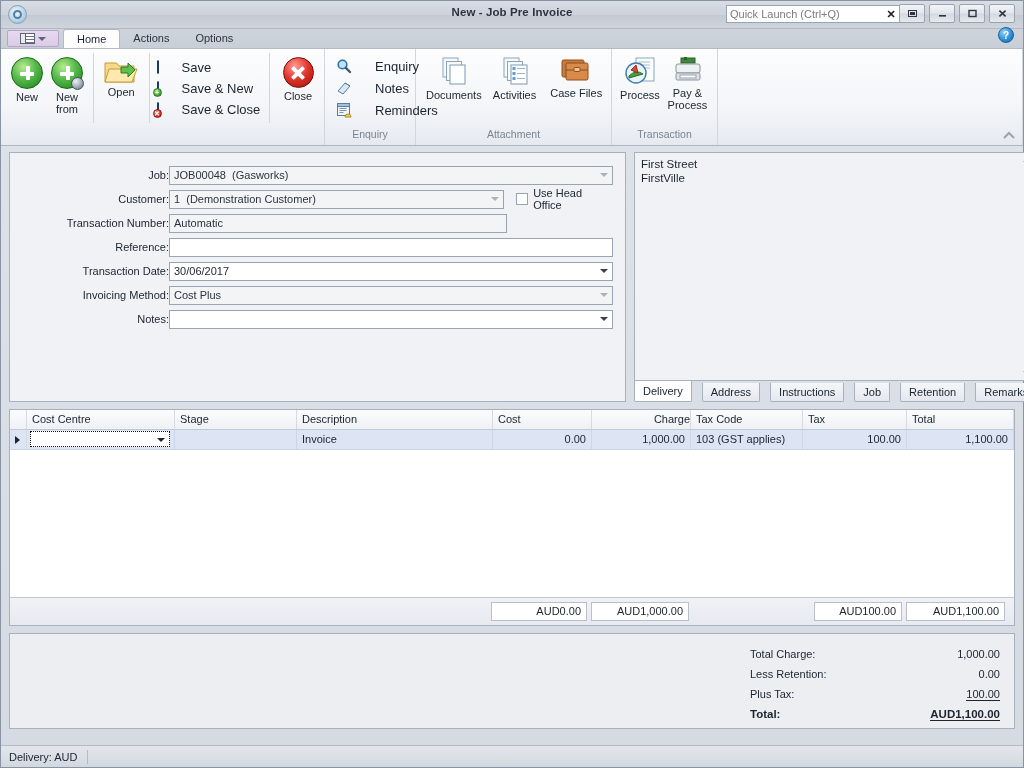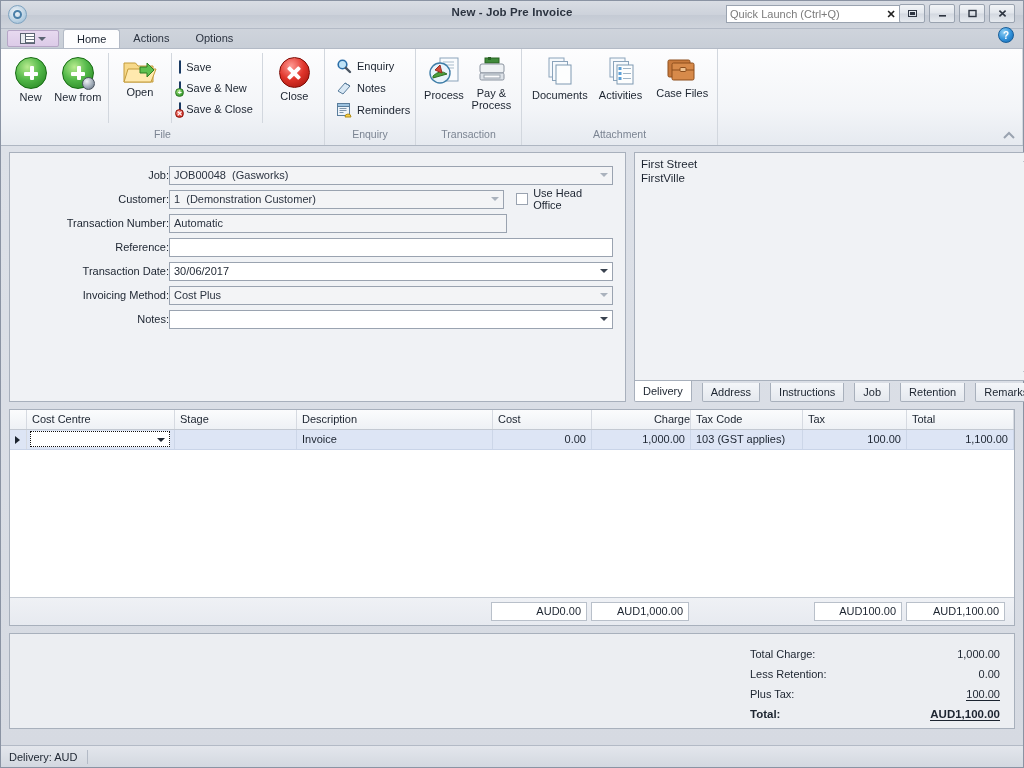--- a/index.html
+++ b/index.html
@@ -116,21 +116,21 @@
   .rgroup .glabel{
     text-align:center;font-size:10.5px;color:#7b8492;height:18px;line-height:14px;
   }
   .bigbtn{
     width:52px;display:flex;flex-direction:column;align-items:center;cursor:pointer;
     padding-top:4px;
   }
   .bigbtn .lbl{font-size:11px;color:#1c2430;text-align:center;line-height:11.5px;margin-top:3px;}
   .smallcol{display:flex;flex-direction:column;justify-content:flex-start;padding-top:5px;gap:3px;}
   .smallbtn{display:flex;align-items:center;gap:5px;cursor:pointer;height:18px;padding:0 3px;}
-  .smallbtn .lbl{font-size:11px;color:#1c2430;white-space:nowrap;}
+  .smallbtn .lbl{font-size:13px;color:#1c2430;white-space:nowrap;margin-left:18px;}
   .collapse-chev{
     position:absolute;right:7px;bottom:3px;width:14px;height:12px;cursor:pointer;
   }
 
   
   .ic-plus{
     width:32px;height:32px;border-radius:50%;
     background:radial-gradient(circle at 38% 30%,#b8eb8f 0%,#54b94a 45%,#1f7d1c 100%);
     border:1px solid #166b12;box-sizing:border-box;position:relative;
   }
@@ -400,21 +400,20 @@
         </div>
         <div style="width:1px;height:70px;background:#d2d7de;margin:0 8px 0 6px;"></div>
         <div class="bigbtn">
           <div class="ic-close">
               <span></span>
               <span></span>
             </div>
           <div class="lbl">Close</div>
         </div>
       </div>
-      <div class="glabel">File</div>
     </div>
 
     <div class="rgroup" style="width:91px;">
       <div class="gbody" style="padding-left:8px;">
         <div class="smallcol" style="gap:4px;padding-top:4px;">
           <div class="smallbtn">
             <span class="ic-mag">
               <svg width="16" height="16" viewBox="0 0 16 16">
                   <circle cx="6.5" cy="6.5" r="4.3" fill="#bfe3f7" stroke="#2b6ea8" stroke-width="1.6"></circle>
                   <path d="M9.8 9.8 L14 14" stroke="#4a5563" stroke-width="2.4" stroke-linecap="round"></path>
@@ -440,20 +439,62 @@
                   <path d="M9 15 a3 3 0 0 1 6 0 z" fill="#f6cf49" stroke="#b08e1d"></path>
                 </svg>
             </span>
             <span class="lbl">Reminders</span>
           </div>
         </div>
       </div>
       <div class="glabel">Enquiry</div>
     </div>
 
+    <div class="rgroup" style="width:196px;">
+      <div class="gbody" style="padding-left:10px;gap:6px;">
+        <div class="bigbtn" style="width:56px;">
+          <div class="ic-docs">
+            <svg width="28" height="30" viewBox="0 0 28 30">
+                <rect x="2" y="1" width="15" height="19" fill="#f7fafd" stroke="#8ba4bb"></rect>
+                <rect x="5.5" y="4.5" width="15" height="19" fill="#f7fafd" stroke="#8ba4bb"></rect>
+                <rect x="9" y="8" width="15" height="19" fill="#fdfefe" stroke="#7e99b2"></rect>
+              </svg>
+          </div>
+          <div class="lbl">Documents</div>
+        </div>
+        <div class="bigbtn" style="width:56px;">
+          <div class="ic-docs">
+            <svg width="28" height="30" viewBox="0 0 28 30">
+                <rect x="2" y="1" width="15" height="19" fill="#f7fafd" stroke="#8ba4bb"></rect>
+                <rect x="5.5" y="4.5" width="15" height="19" fill="#f7fafd" stroke="#8ba4bb"></rect>
+                <rect x="9" y="8" width="16" height="19" fill="#fdfefe" stroke="#7e99b2"></rect>
+                <rect x="10.5" y="10" width="3" height="3" fill="#5d9fd6"></rect>
+                <rect x="10.5" y="15" width="3" height="3" fill="#5d9fd6"></rect>
+                <rect x="10.5" y="20" width="3" height="3" fill="#5d9fd6"></rect>
+                <path d="M15 11.5h8M15 16.5h8M15 21.5h8" stroke="#9fb4c6"></path>
+              </svg>
+          </div>
+          <div class="lbl">Activities</div>
+        </div>
+        <div class="bigbtn" style="width:60px;">
+          <div class="ic-casefiles">
+            <svg width="32" height="28" viewBox="0 0 32 28">
+                <rect x="1" y="3" width="22" height="17" rx="1.5" fill="#c87a3d" stroke="#8e4f1d"></rect>
+                <rect x="5" y="6" width="22" height="17" rx="1.5" fill="#d78a4a" stroke="#8e4f1d"></rect>
+                <rect x="5" y="12" width="22" height="2" fill="#a8reeee" opacity="0"></rect>
+                <path d="M5 13 h22" stroke="#8e4f1d"></path>
+                <rect x="13" y="10.5" width="6" height="4" rx="1" fill="#f0c493" stroke="#8e4f1d"></rect>
+              </svg>
+          </div>
+          <div class="lbl">Case Files</div>
+        </div>
+      </div>
+      <div class="glabel">Attachment</div>
+    </div>
+
     <div class="rgroup" style="width:106px;">
       <div class="gbody" style="padding-left:8px;gap:4px;">
         <div class="bigbtn" style="width:44px;">
           <div class="ic-process">
             <svg width="32" height="30" viewBox="0 0 32 30">
                 <rect x="11" y="1" width="18" height="23" fill="#fafcfe" stroke="#8ba4bb"></rect>
                 <path d="M14 5h11M14 8h11M14 11h11M14 14h8" stroke="#a9bccb"></path>
                 <circle cx="11" cy="16" r="10" fill="#e8f3fb" stroke="#3f7ea8" stroke-width="1.4"></circle>
                 <path d="M4 19 q7 -7 14 -2 l-14 4 z" fill="#4aa03c" stroke="#2d6e24"></path>
                 <path d="M11 8 L13 16 L6 13 Z" fill="#d14a3a" stroke="#992e21"></path>
@@ -470,62 +511,20 @@
                 <rect x="4" y="16" width="24" height="7" rx="1.5" fill="#dde2e8" stroke="#8a939f"></rect>
                 <rect x="8" y="18" width="16" height="3" fill="#fbfcfd" stroke="#9aa3ae"></rect>
               </svg>
           </div>
           <div class="lbl">Pay &amp; Process</div>
         </div>
       </div>
       <div class="glabel">Transaction</div>
     </div>
 
-    <div class="rgroup" style="width:196px;">
-      <div class="gbody" style="padding-left:10px;gap:6px;">
-        <div class="bigbtn" style="width:56px;">
-          <div class="ic-docs">
-            <svg width="28" height="30" viewBox="0 0 28 30">
-                <rect x="2" y="1" width="15" height="19" fill="#f7fafd" stroke="#8ba4bb"></rect>
-                <rect x="5.5" y="4.5" width="15" height="19" fill="#f7fafd" stroke="#8ba4bb"></rect>
-                <rect x="9" y="8" width="15" height="19" fill="#fdfefe" stroke="#7e99b2"></rect>
-              </svg>
-          </div>
-          <div class="lbl">Documents</div>
-        </div>
-        <div class="bigbtn" style="width:56px;">
-          <div class="ic-docs">
-            <svg width="28" height="30" viewBox="0 0 28 30">
-                <rect x="2" y="1" width="15" height="19" fill="#f7fafd" stroke="#8ba4bb"></rect>
-                <rect x="5.5" y="4.5" width="15" height="19" fill="#f7fafd" stroke="#8ba4bb"></rect>
-                <rect x="9" y="8" width="16" height="19" fill="#fdfefe" stroke="#7e99b2"></rect>
-                <rect x="10.5" y="10" width="3" height="3" fill="#5d9fd6"></rect>
-                <rect x="10.5" y="15" width="3" height="3" fill="#5d9fd6"></rect>
-                <rect x="10.5" y="20" width="3" height="3" fill="#5d9fd6"></rect>
-                <path d="M15 11.5h8M15 16.5h8M15 21.5h8" stroke="#9fb4c6"></path>
-              </svg>
-          </div>
-          <div class="lbl">Activities</div>
-        </div>
-        <div class="bigbtn" style="width:60px;">
-          <div class="ic-casefiles">
-            <svg width="32" height="28" viewBox="0 0 32 28">
-                <rect x="1" y="3" width="22" height="17" rx="1.5" fill="#c87a3d" stroke="#8e4f1d"></rect>
-                <rect x="5" y="6" width="22" height="17" rx="1.5" fill="#d78a4a" stroke="#8e4f1d"></rect>
-                <rect x="5" y="12" width="22" height="2" fill="#a8reeee" opacity="0"></rect>
-                <path d="M5 13 h22" stroke="#8e4f1d"></path>
-                <rect x="13" y="10.5" width="6" height="4" rx="1" fill="#f0c493" stroke="#8e4f1d"></rect>
-              </svg>
-          </div>
-          <div class="lbl">Case Files</div>
-        </div>
-      </div>
-      <div class="glabel">Attachment</div>
-    </div>
-
     <div class="rgroup" style="flex:1 1 auto;"></div>
 
     <div class="collapse-chev">
       <svg width="14" height="12" viewBox="0 0 14 12">
           <path d="M2 8 L7 3 L12 8" fill="none" stroke="#9aa3b0" stroke-width="2"></path>
         </svg>
     </div>
   </div>
 
   <div class="client">

